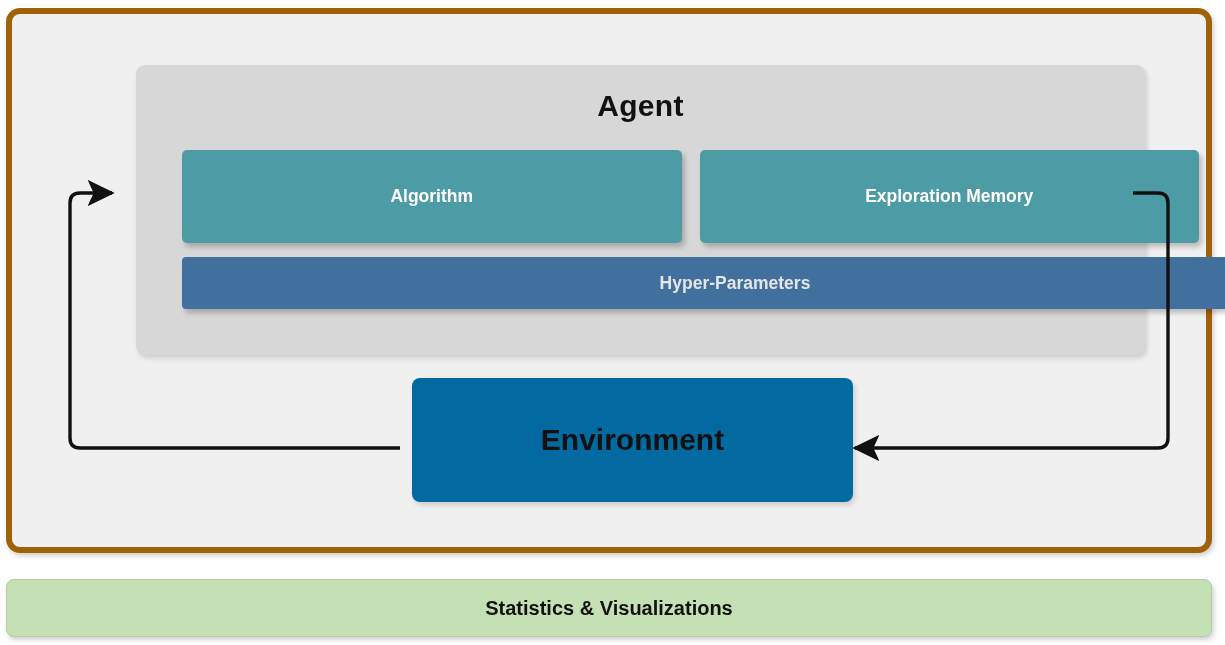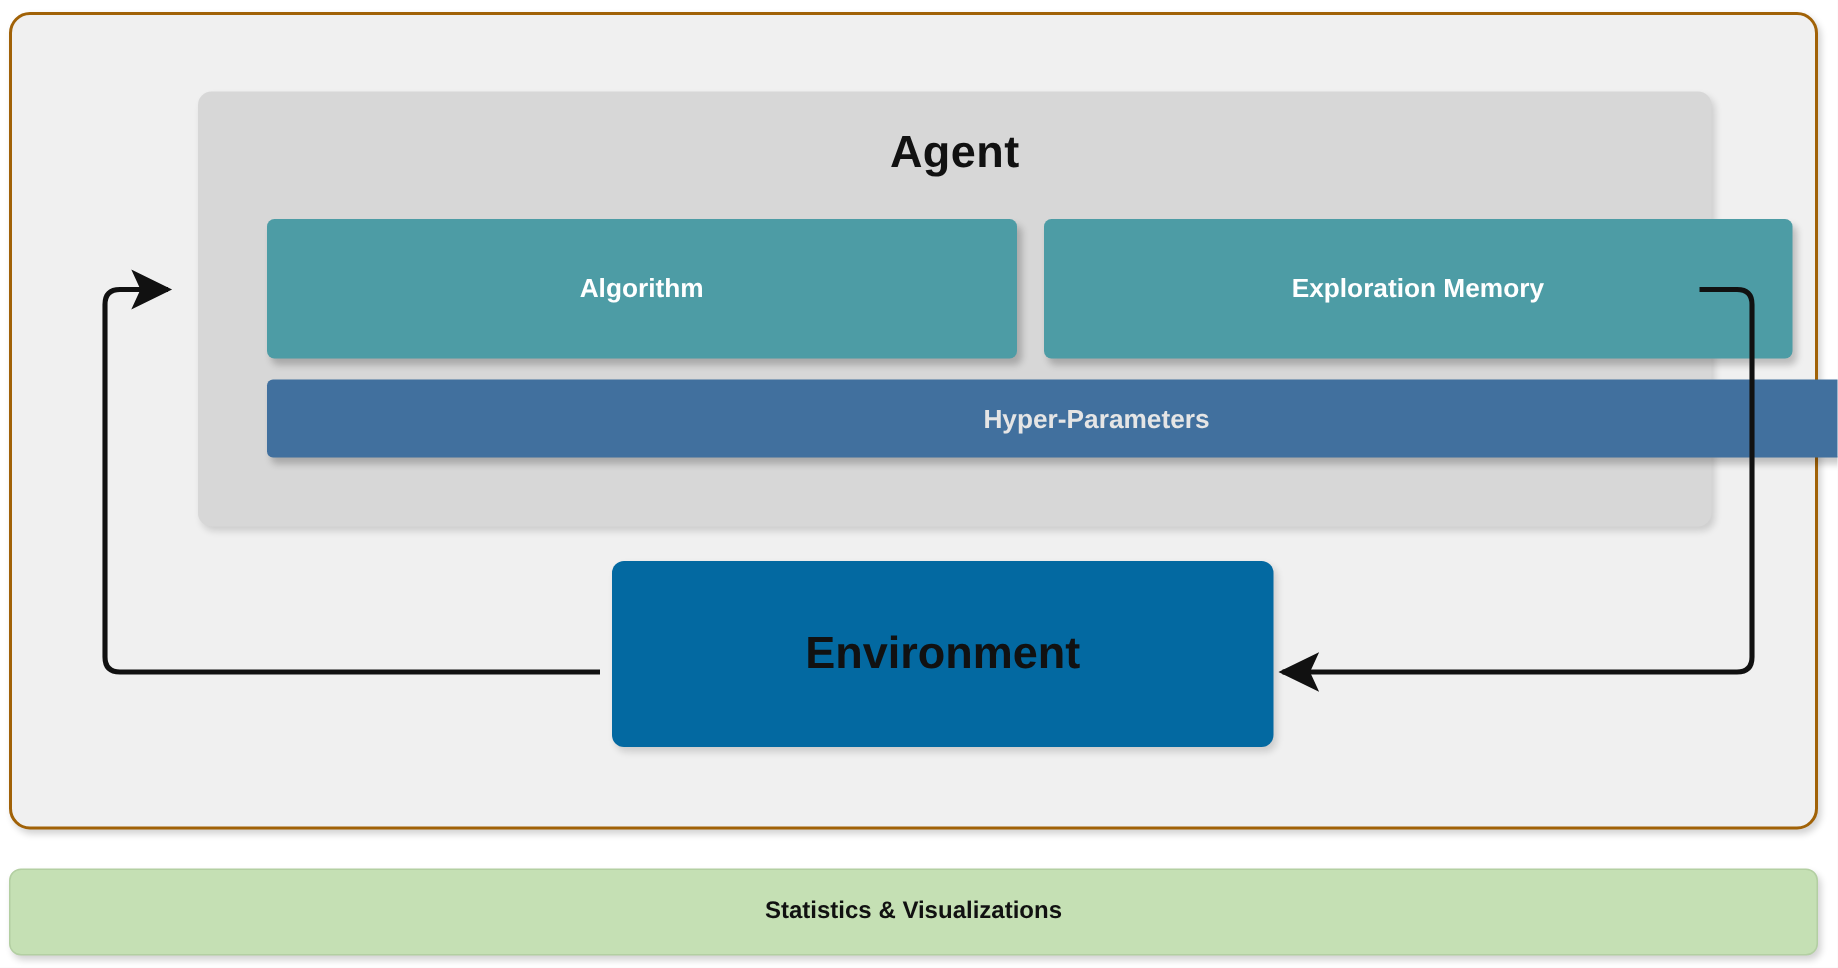--- a/index.html
+++ b/index.html
@@ -16,21 +16,21 @@
   }
 
   
   .loop-panel {
     position: absolute;
     left: 6px;
     top: 8px;
     width: 1206px;
     height: 545px;
     background: #f0f0f0;
-    border: 2px solid #a16207;
+    border: 6px solid #a16207;
     border-radius: 14px;
     box-sizing: border-box;
     box-shadow: 2px 3px 5px rgba(0,0,0,0.18);
   }
 
   
   .agent-panel {
     position: absolute;
     left: 124px;
     top: 51px;
@@ -132,21 +132,21 @@
     left: 6px;
     top: 579px;
     width: 1206px;
     height: 58px;
     background: #c5e0b4;
     border: 1px solid #b3cfa2;
     border-radius: 8px;
     display: flex;
     align-items: center;
     justify-content: center;
-    font-size: 16px;
+    font-size: 20px;
     font-weight: bold;
     color: #111111;
     box-sizing: border-box;
     box-shadow: 2px 3px 5px rgba(0,0,0,0.18);
   }
 </style>
 </head>
 <body>
 
 <div class="loop-panel">

